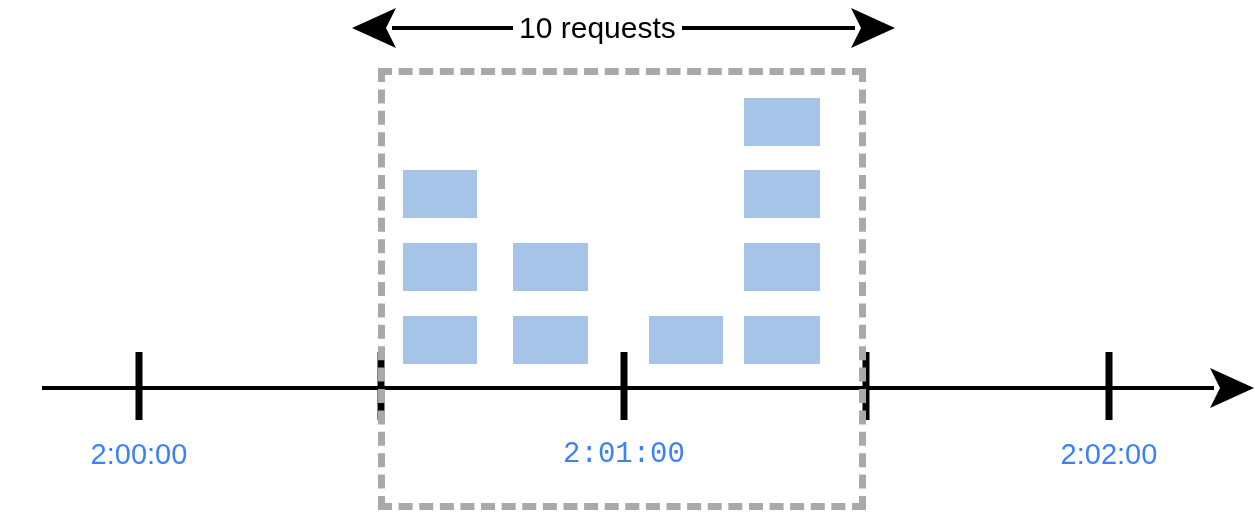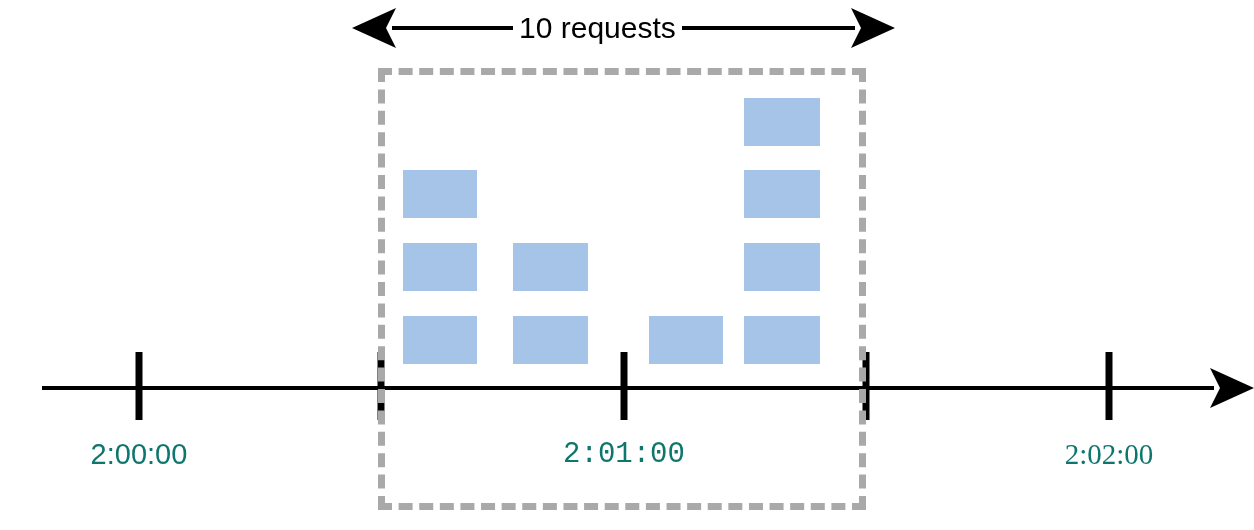--- a/index.html
+++ b/index.html
@@ -26,21 +26,21 @@
     display: block;
   }
   .req-block {
     position: absolute;
     background: #a6c4e8;
   }
   .axis-label {
     position: absolute;
     font-family: "Liberation Sans", sans-serif;
     font-size: 29px;
-    color: #0f766e;
+    color: #3b82f6;
     text-align: center;
     white-space: nowrap;
     line-height: 1;
   }
   .span-label {
     position: absolute;
     font-family: "Liberation Sans", sans-serif;
     font-size: 30px;
     color: #000000;
     white-space: nowrap;
@@ -103,15 +103,15 @@
 
   <div class="req-block" style="left:649px; top:316px; width:74px; height:48px;"></div>
 
   <div class="req-block" style="left:744px; top:316px; width:76px; height:48px;"></div>
   <div class="req-block" style="left:744px; top:243px; width:76px; height:48px;"></div>
   <div class="req-block" style="left:744px; top:170px; width:76px; height:48px;"></div>
   <div class="req-block" style="left:744px; top:98px; width:76px; height:48px;"></div>
 
   <div class="axis-label" style="left:39px; top:440px; width:200px;">2:00:00</div>
   <div class="axis-label" style="left:524px; top:440px; width:200px;font-family:Liberation Mono, monospace;">2:01:00</div>
-  <div class="axis-label" style="left:1009px; top:440px; width:200px;font-family:Liberation Serif, serif;">2:02:00</div>
+  <div class="axis-label" style="left:1009px; top:440px; width:200px;">2:02:00</div>
 
 </div>
 
 </body></html>

